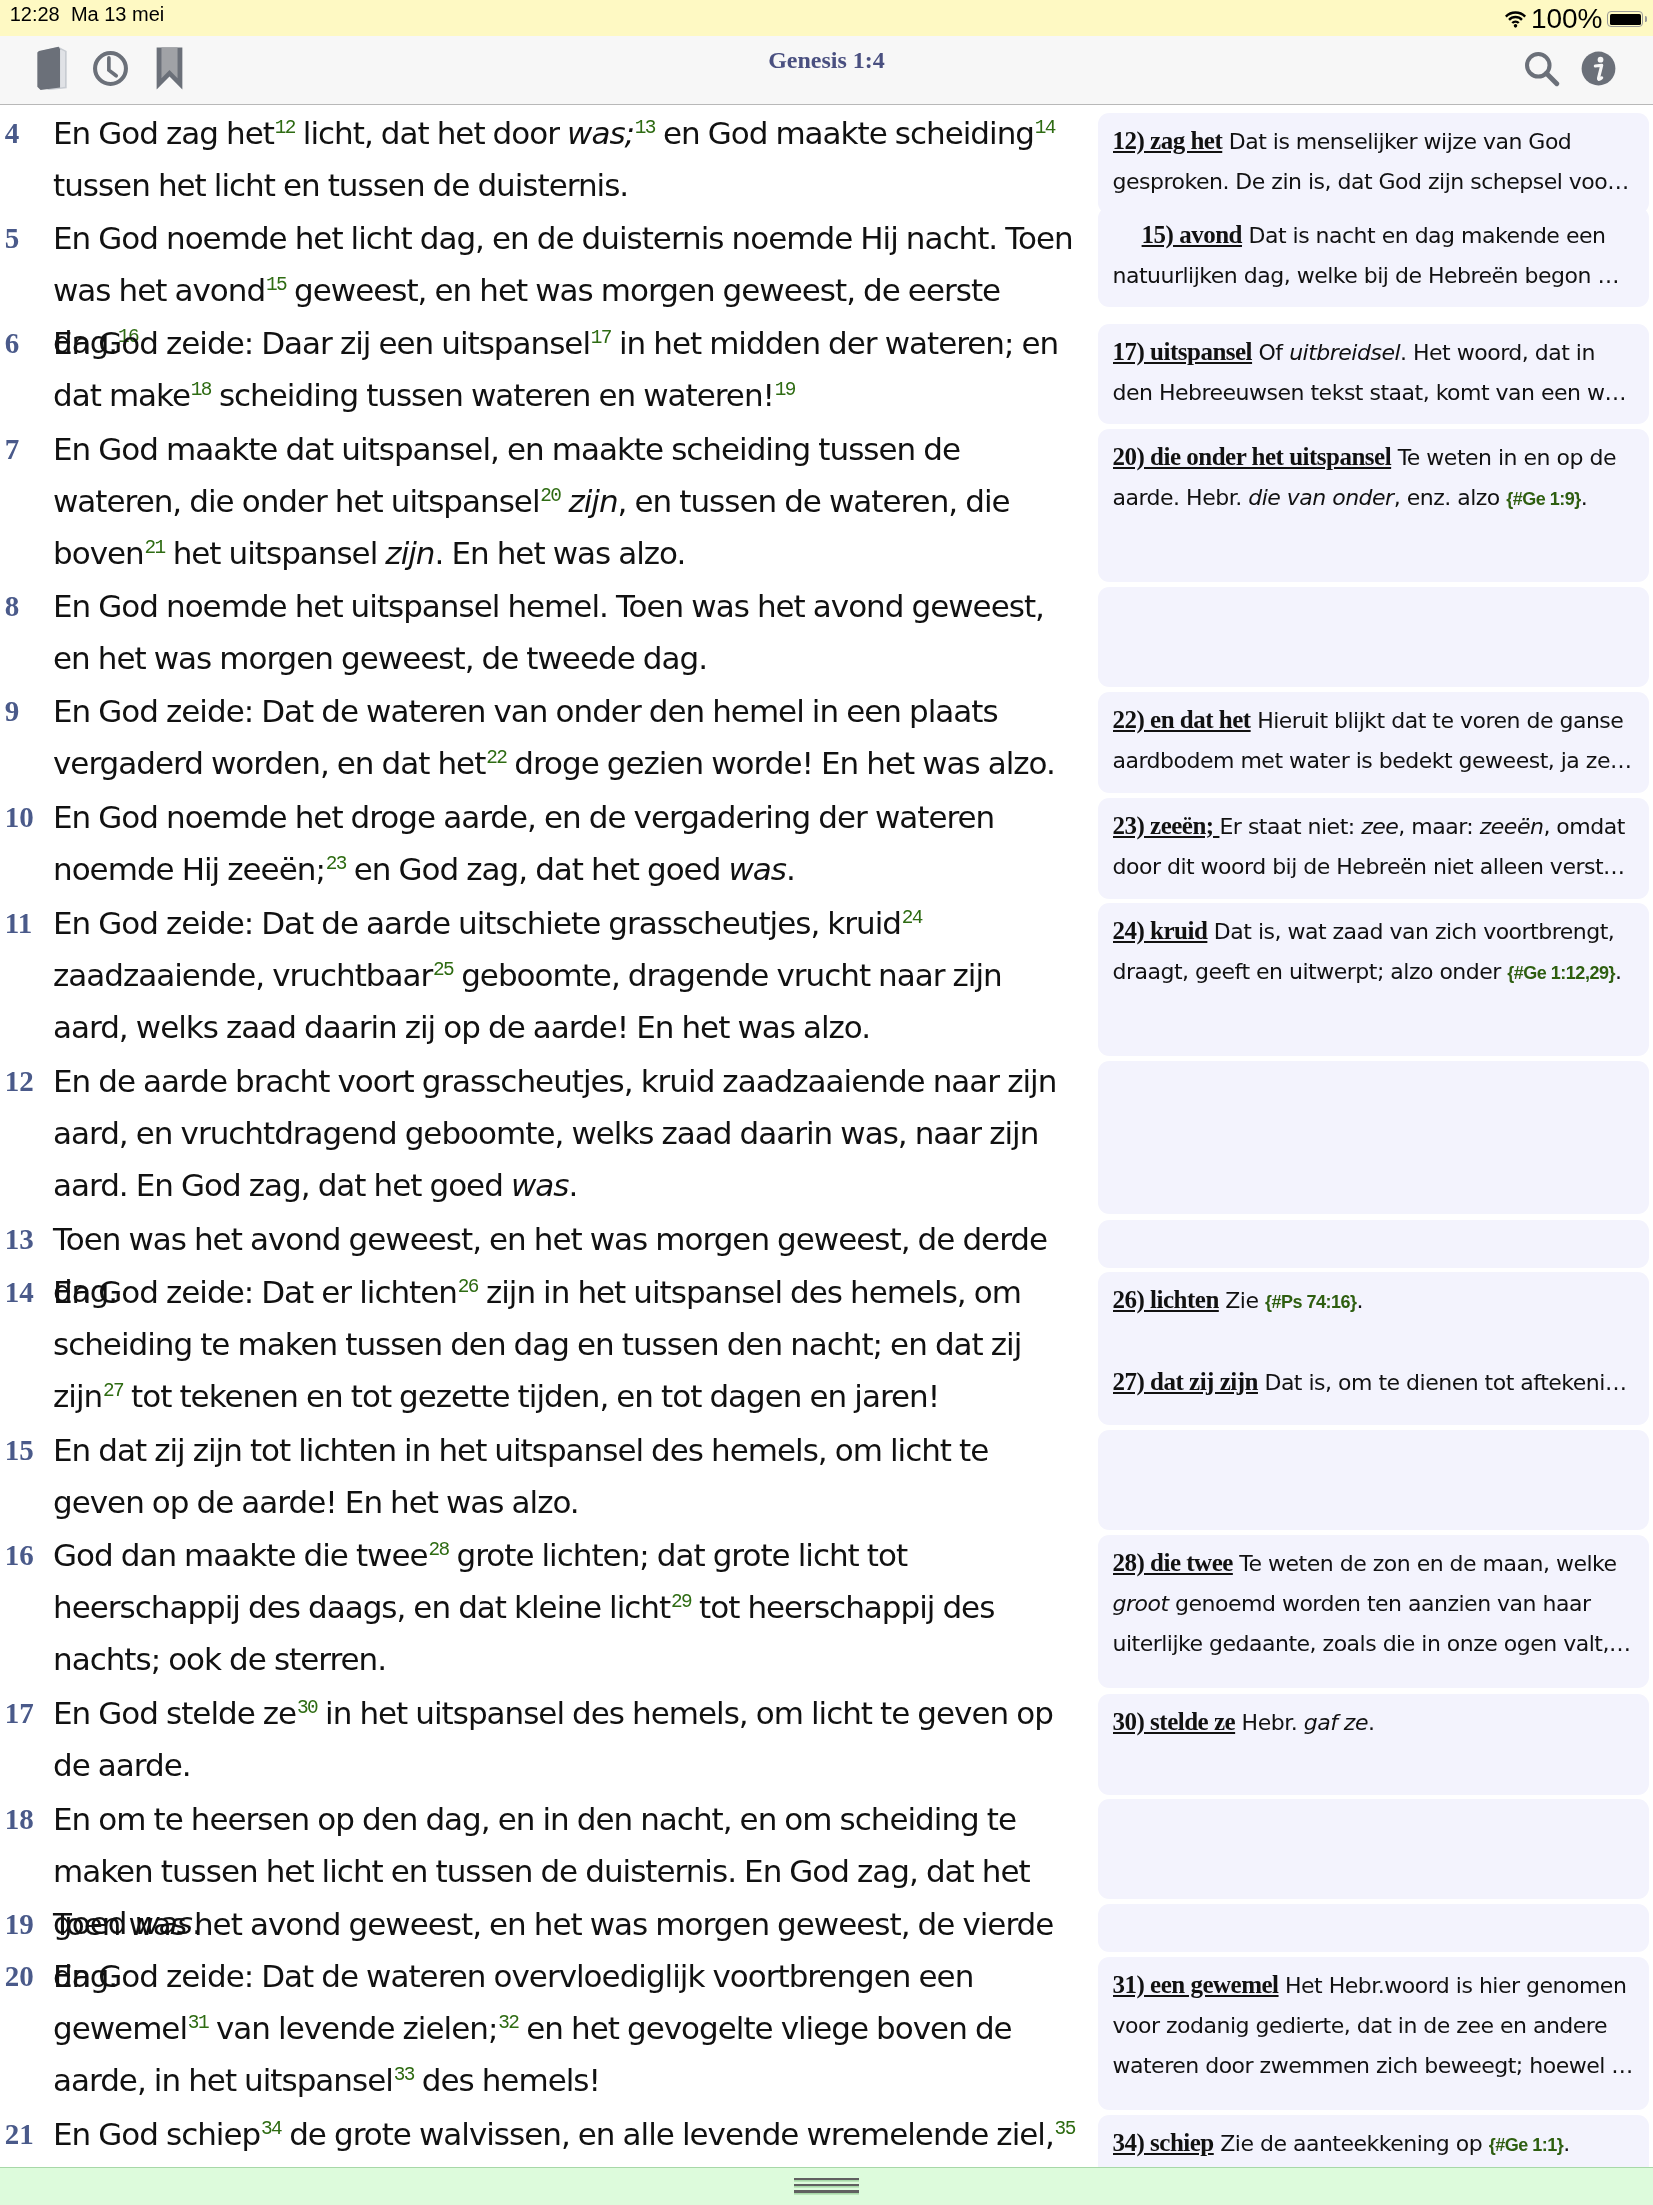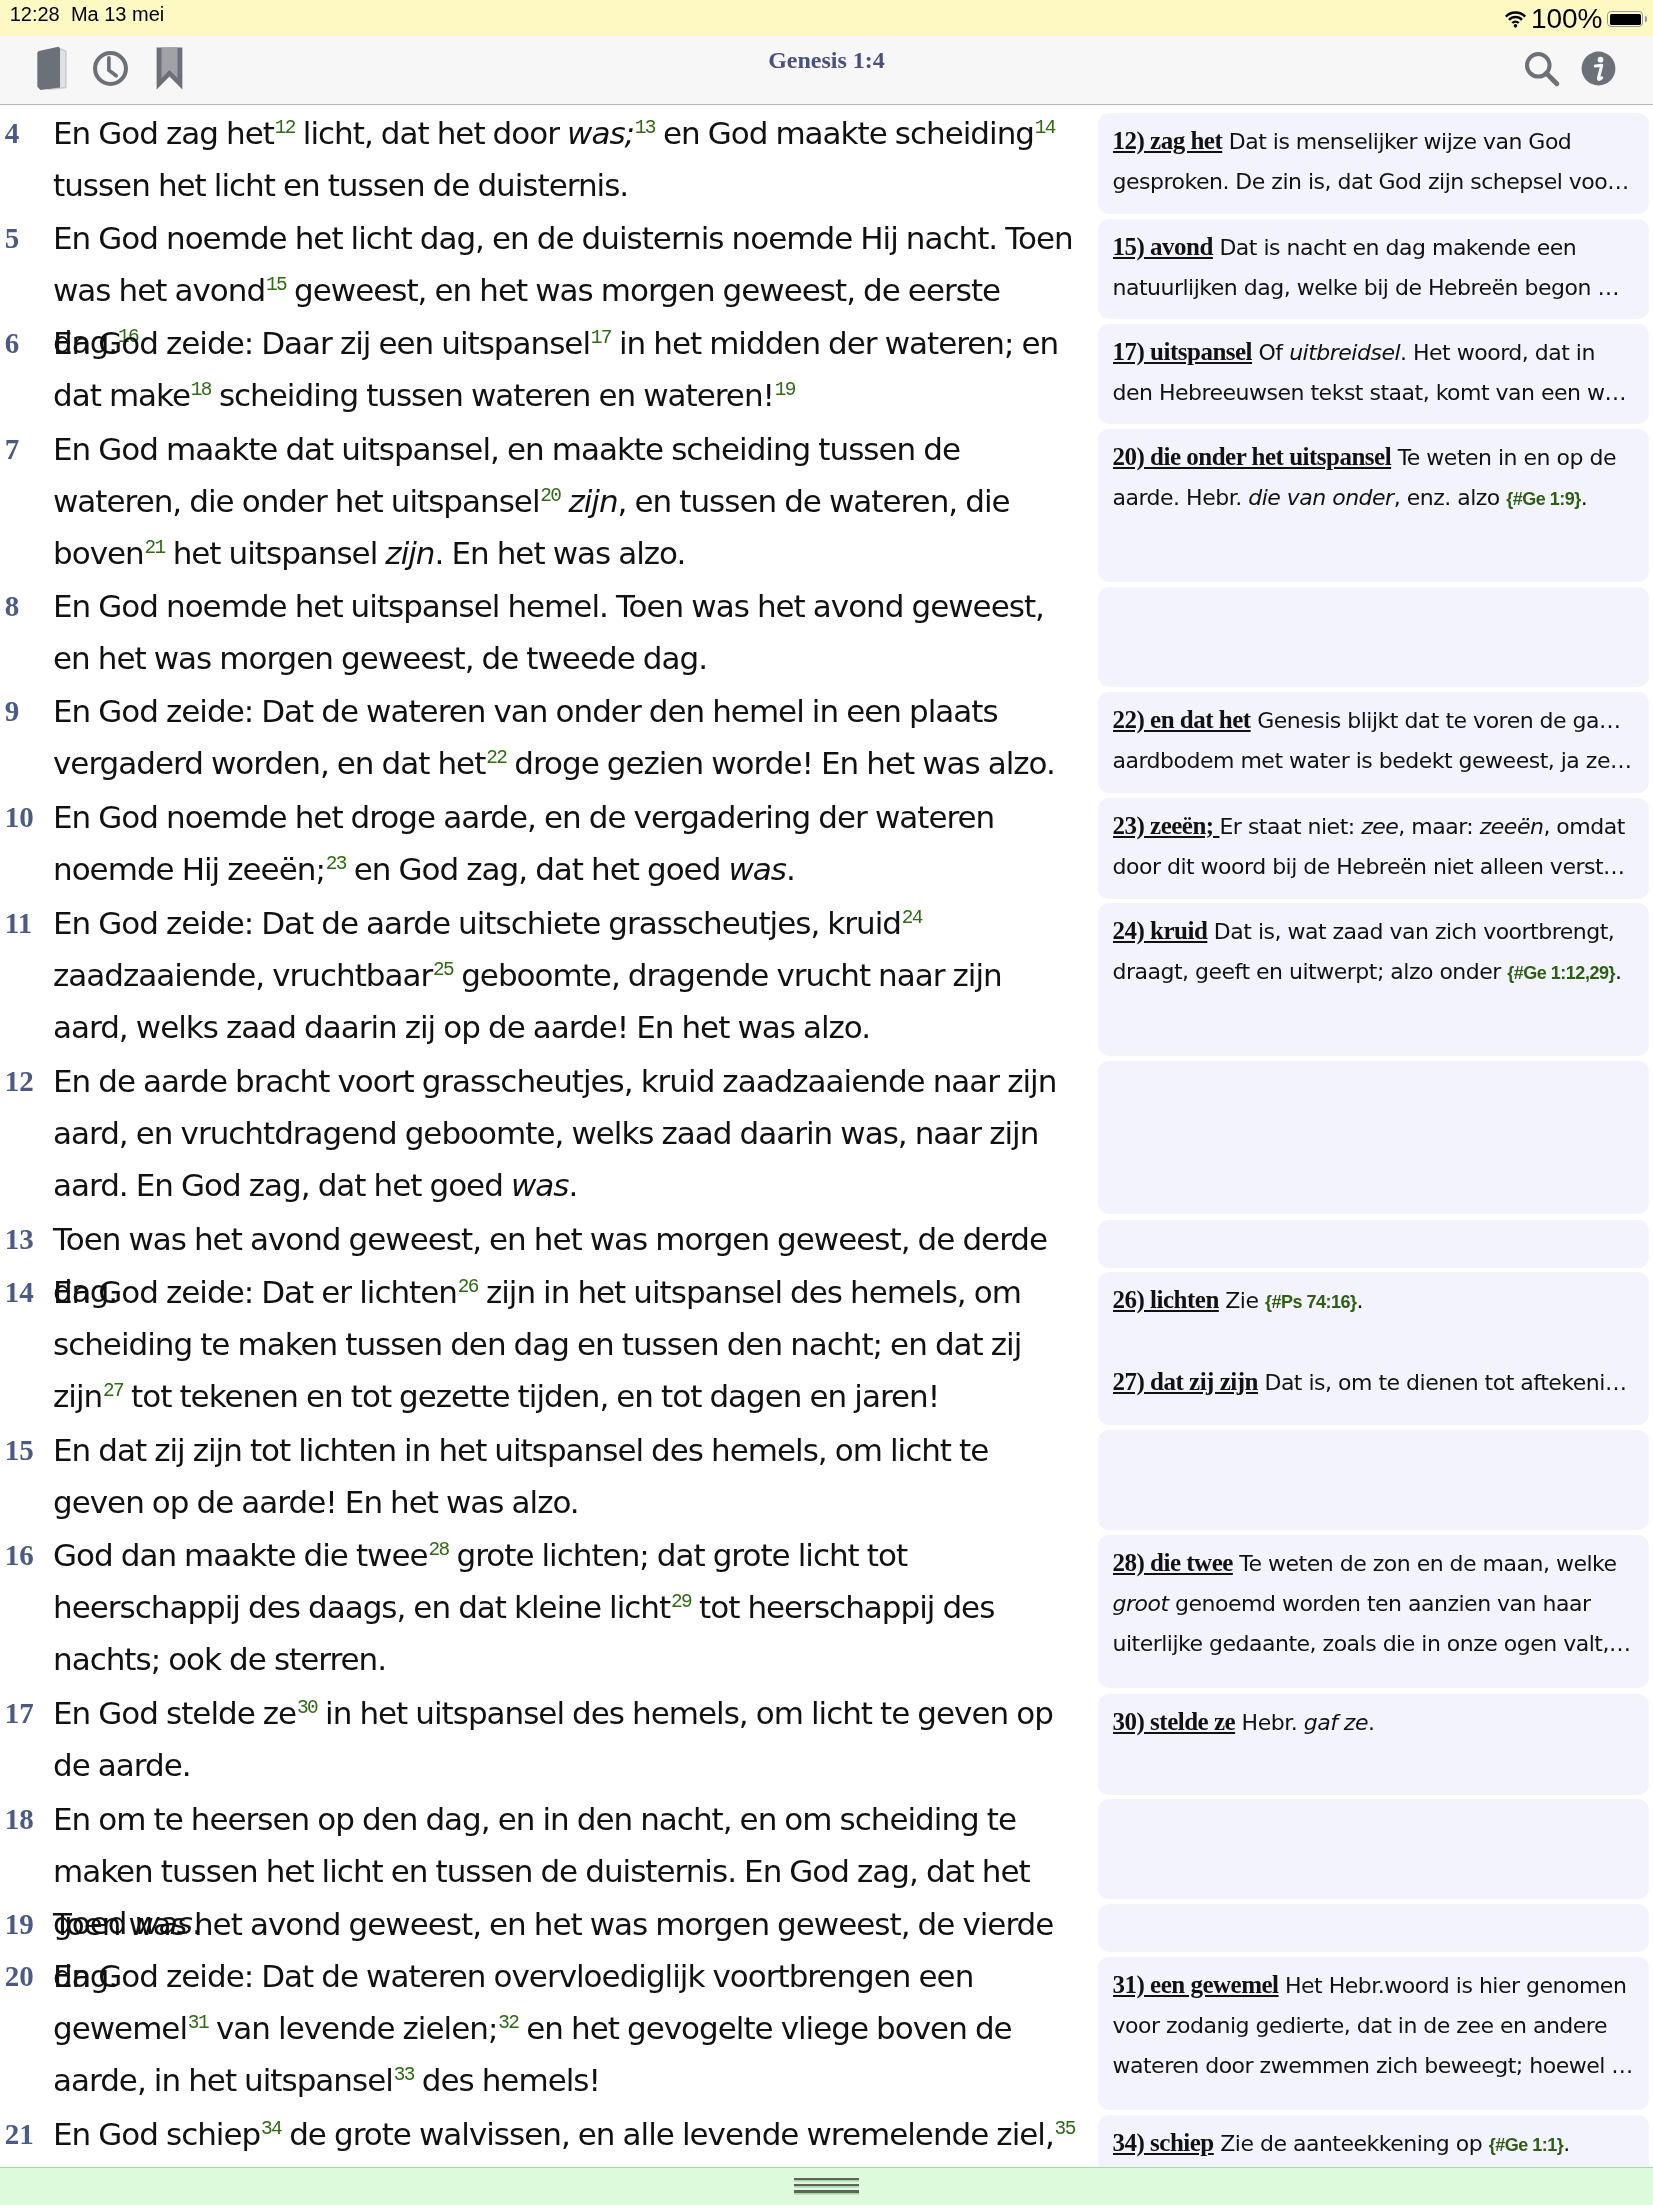--- a/index.html
+++ b/index.html
@@ -155,35 +155,35 @@
       <span class="vnum">21</span>
       <div class="vtext"><span>En God schiep</span><sup>34</sup><span> de grote walvissen, en alle levende wremelende ziel,</span><sup>35</sup></div>
     </div>
   </div>
 
 <div id="notes">
     <div class="note" style="top: 113px; height: 101px;">
       <div class="line"><span class="head">12) zag het</span><span> Dat is menselijker wijze van God</span></div>
       <div class="line"><span>gesproken. De zin is, dat God zijn schepsel voor…</span></div>
     </div>
-    <div class="note" style="top: 219px; height: 100px;">
+    <div class="note" style="top: 207px; height: 100px; text-align: center;">
       <div class="line"><span class="head">15) avond</span><span> Dat is nacht en dag makende een</span></div>
       <div class="line"><span>natuurlijken dag, welke bij de Hebreën begon m…</span></div>
     </div>
     <div class="note" style="top: 324px; height: 100px;">
       <div class="line"><span class="head">17) uitspansel</span><span> Of </span><i>uitbreidsel</i><span>. Het woord, dat in</span></div>
       <div class="line"><span>den Hebreeuwsen tekst staat, komt van een woo…</span></div>
     </div>
     <div class="note" style="top: 429px; height: 153px;">
       <div class="line"><span class="head">20) die onder het uitspansel</span><span> Te weten in en op de</span></div>
       <div class="line"><span>aarde. Hebr. </span><i>die van onder</i><span>, enz. alzo </span><span class="ref">{#Ge 1:9}</span><span>.</span></div>
     </div>
     <div class="note" style="top: 587px; height: 100px;"></div>
     <div class="note" style="top: 692px; height: 101px;">
-      <div class="line"><span class="head">22) en dat het</span><span> Genesis blijkt dat te voren de ganse</span></div>
+      <div class="line"><span class="head">22) en dat het</span><span> Hieruit blijkt dat te voren de ganse</span></div>
       <div class="line"><span>aardbodem met water is bedekt geweest, ja zelfs…</span></div>
     </div>
     <div class="note" style="top: 798px; height: 101px;">
       <div class="line"><span class="head">23) zeeën; </span><span> Er staat niet: </span><i>zee</i><span>, maar: </span><i>zeeën</i><span>, omdat</span></div>
       <div class="line"><span>door dit woord bij de Hebreën niet alleen versta…</span></div>
     </div>
     <div class="note" style="top: 903px; height: 153px;">
       <div class="line"><span class="head">24) kruid</span><span> Dat is, wat zaad van zich voortbrengt,</span></div>
       <div class="line"><span>draagt, geeft en uitwerpt; alzo onder </span><span class="ref">{#Ge 1:12,29}</span><span>.</span></div>
     </div>

